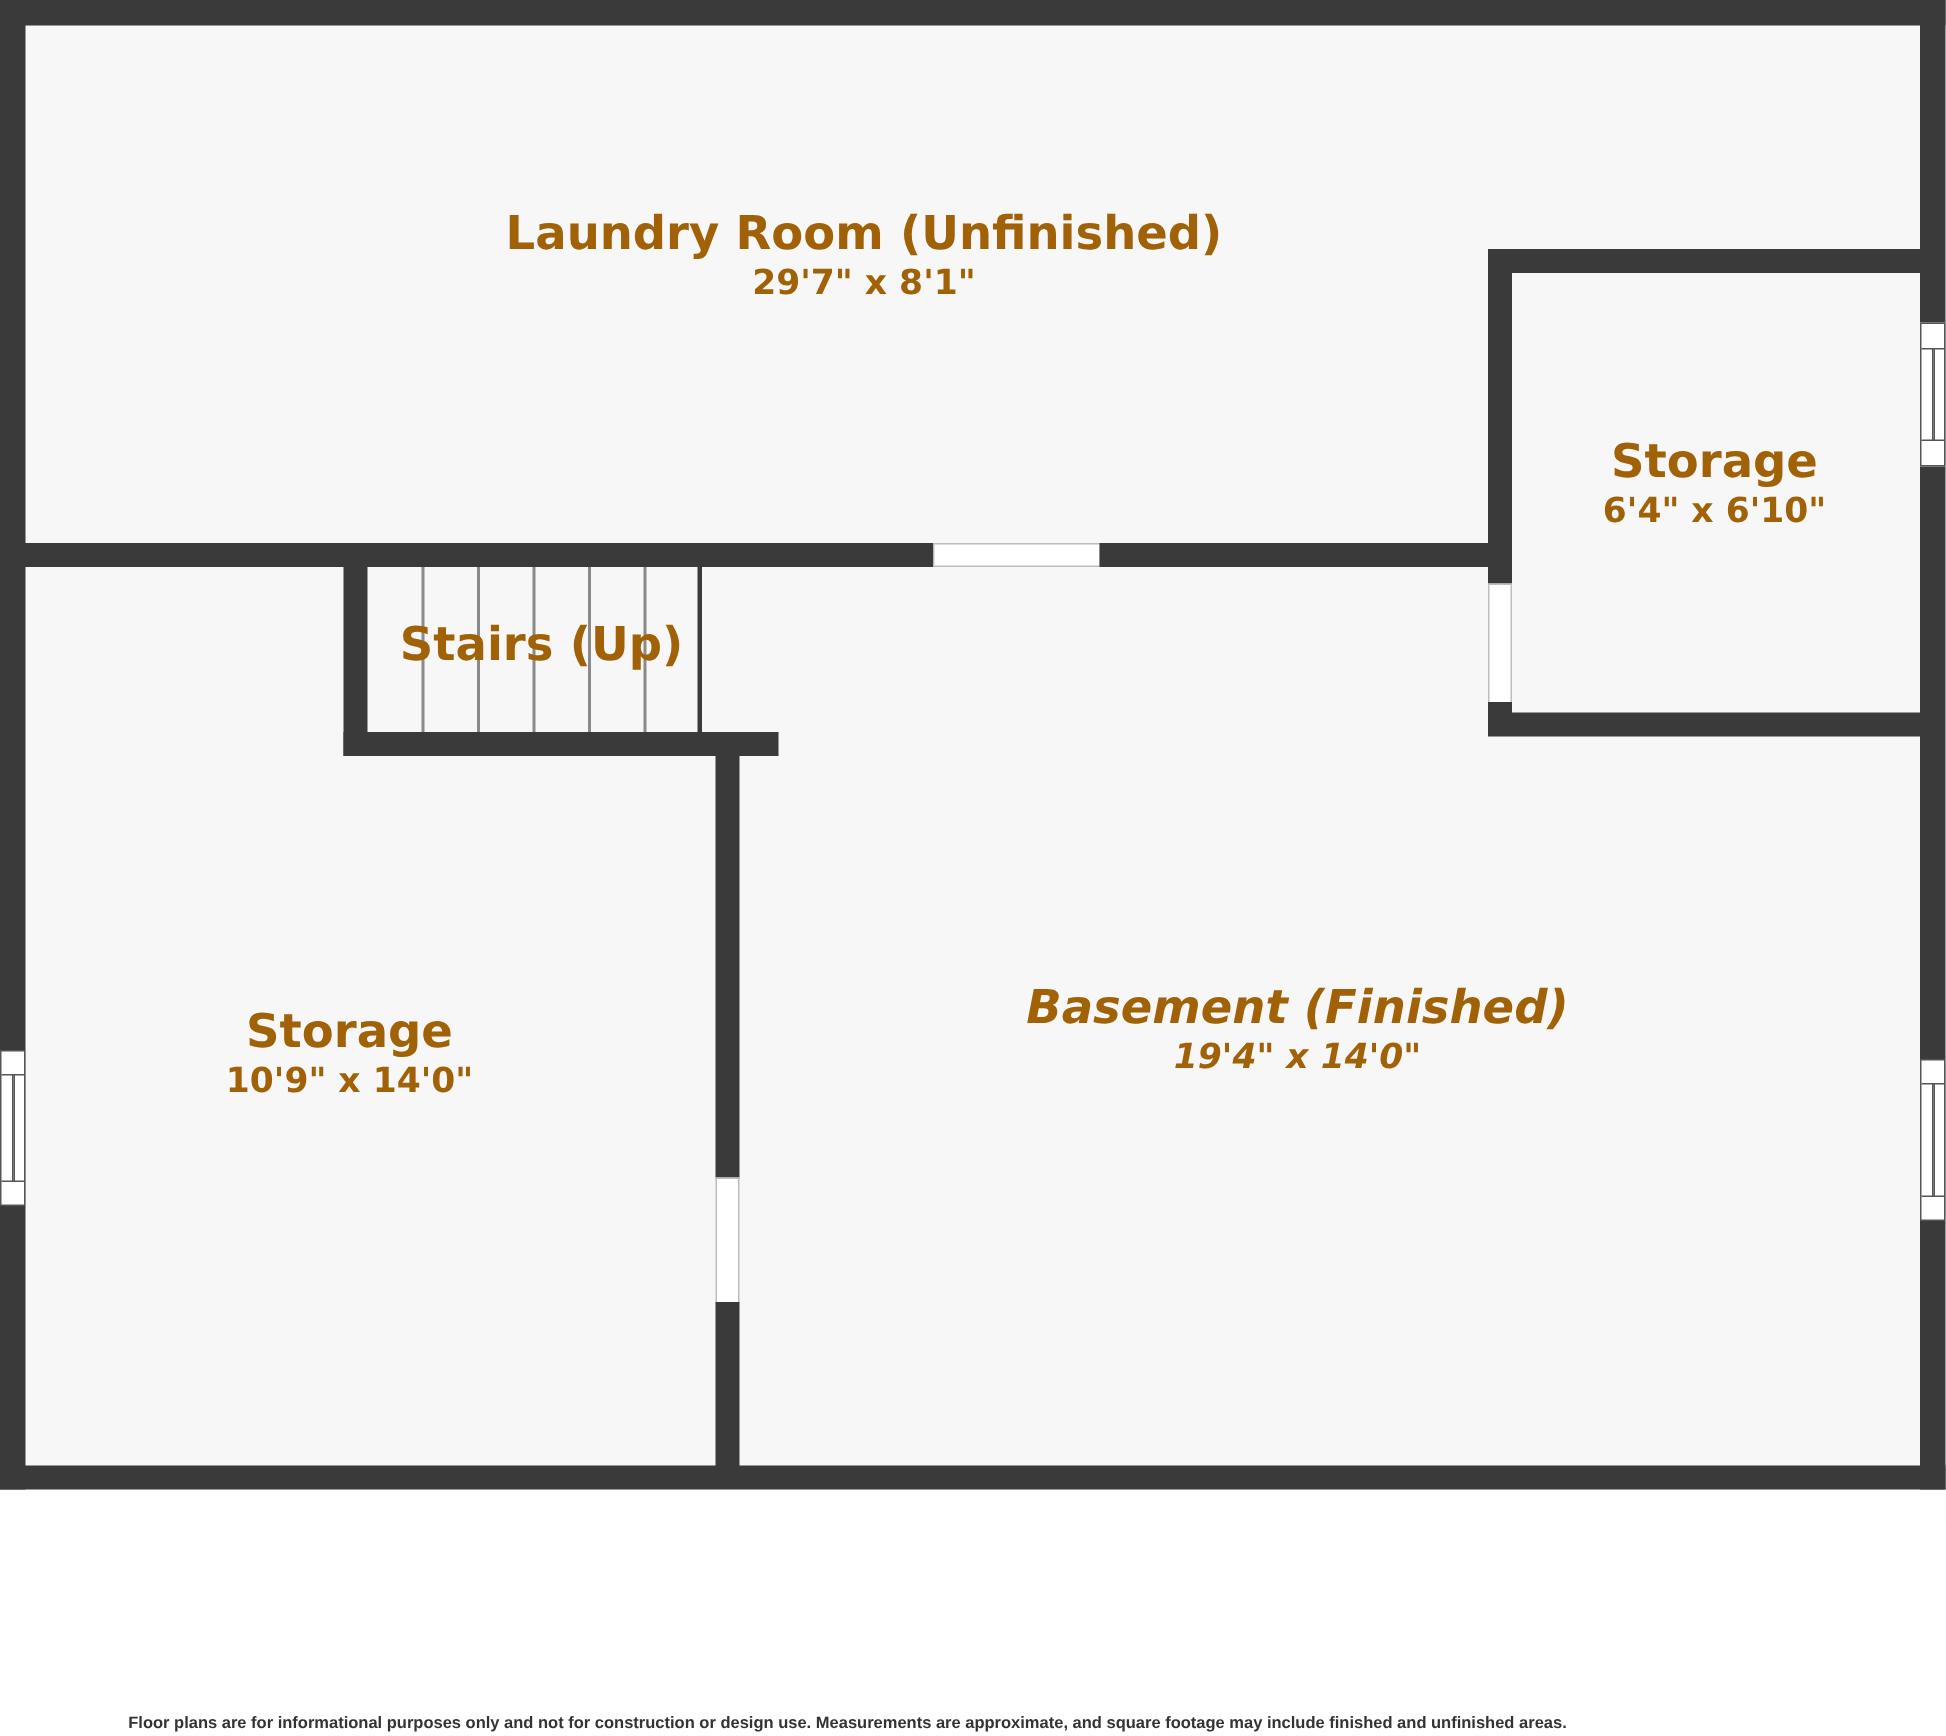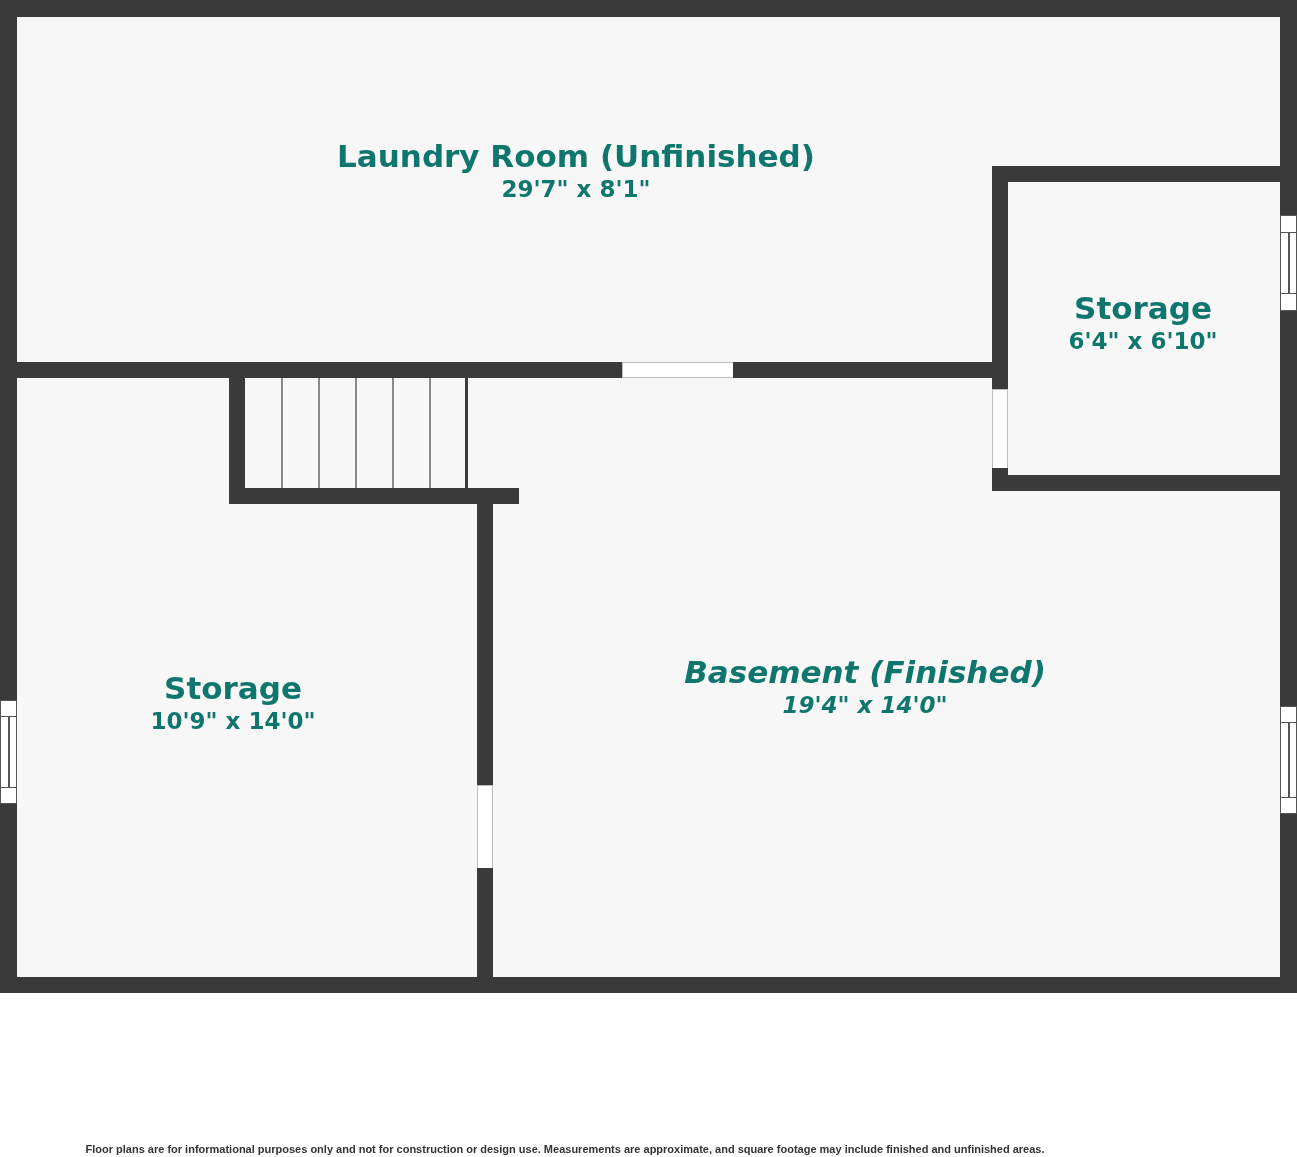--- a/index.html
+++ b/index.html
@@ -6,21 +6,21 @@
   body { width:1297px; height:1157px; position:relative; overflow:hidden;
          font-family:"DejaVu Sans", sans-serif; }
   .plan { position:absolute; left:0; top:0; width:1297px; height:1000px; }
   .floor { position:absolute; background:#f7f7f7; }
   .wall { position:absolute; background:#3a3a3a; }
   .opening { position:absolute; background:#ffffff; border:1px solid #bdbdbd; box-sizing:border-box; }
   .window { position:absolute; background:#ffffff; border:1px solid #555; box-sizing:border-box; }
   .window .pane { position:absolute; border-left:1px solid #555; border-right:1px solid #555; }
   .window .bar-t, .window .bar-b { position:absolute; left:0; right:0; height:1px; background:#555; }
   .stair-line { position:absolute; width:2px; background:#8a8a8a; top:378px; height:110px; }
-  .label { position:absolute; text-align:center; color:#0f766e; transform:translateX(-50%); white-space:nowrap; }
+  .label { position:absolute; text-align:center; color:#a16207; transform:translateX(-50%); white-space:nowrap; }
   .label .name { font-weight:bold; font-size:31px; line-height:36px; display:block; }
   .label .dims { font-weight:bold; font-size:23px; line-height:30px; display:block; }
   .disclaimer { position:absolute; left:0; width:1130px; top:1143px; text-align:center;
                 font-family:"Liberation Sans", sans-serif; font-weight:bold; font-size:11px; color:#333; }
 </style>
 </head>
 <body>
 
 <div class="plan">
 
@@ -71,20 +71,23 @@
   </div>
 
   <div class="label" style="left:576px;top:138px;">
     <span class="name">Laundry Room (Unfinished)</span>
     <span class="dims">29'7" x 8'1"</span>
   </div>
   <div class="label" style="left:1143px;top:290px;">
     <span class="name">Storage</span>
     <span class="dims">6'4" x 6'10"</span>
   </div>
+  <div class="label" style="left:361px;top:412px;">
+    <span class="name">Stairs (Up)</span>
+  </div>
   <div class="label" style="left:233px;top:670px;">
     <span class="name">Storage</span>
     <span class="dims">10'9" x 14'0"</span>
   </div>
   <div class="label" style="left:865px;top:654px;font-style:italic;">
     <span class="name">Basement (Finished)</span>
     <span class="dims">19'4" x 14'0"</span>
   </div>
 </div>
 

